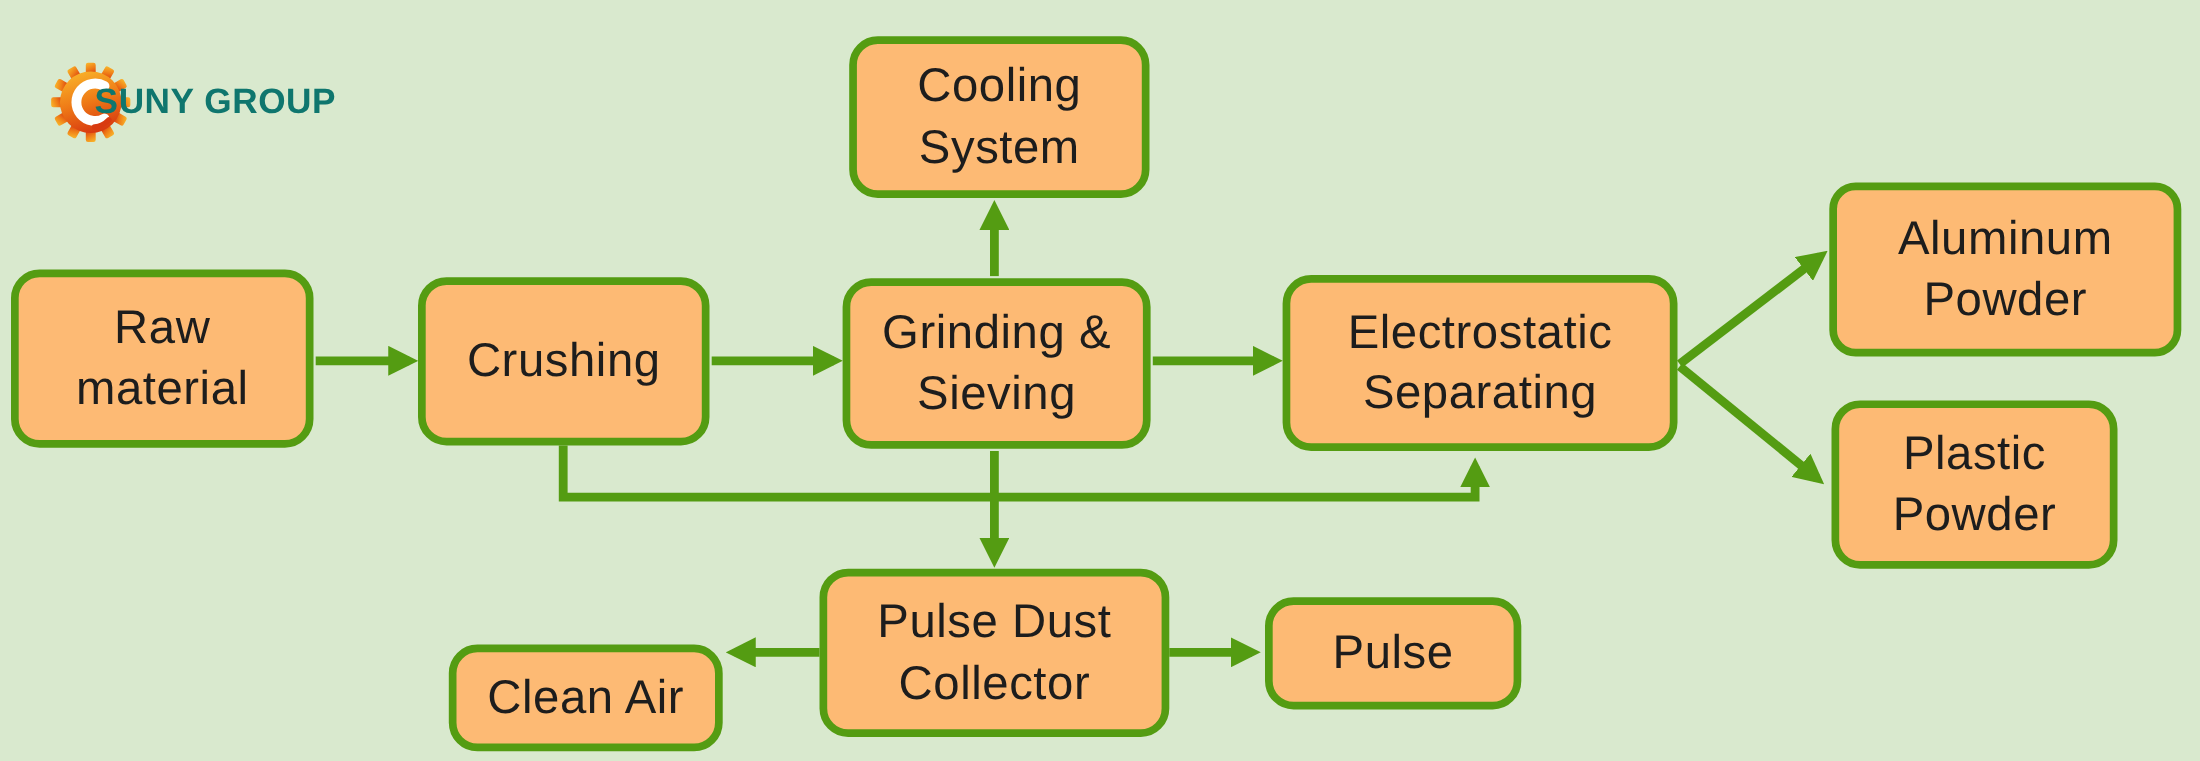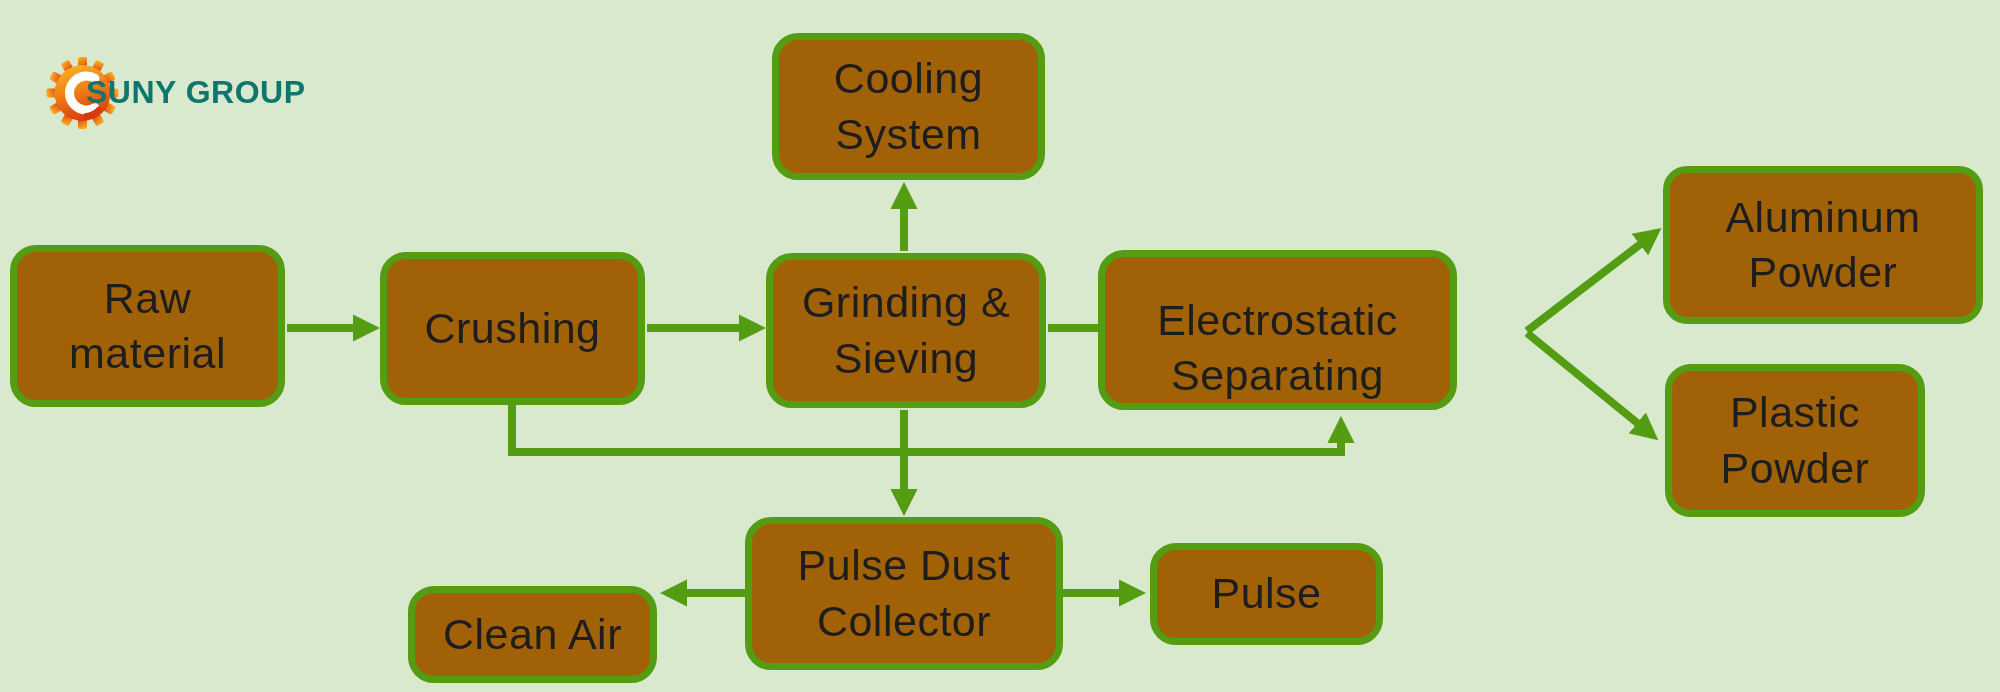--- a/index.html
+++ b/index.html
@@ -17,41 +17,41 @@
   }
   .edges {
     position: absolute;
     left: 0; top: 0;
     width: 2000px;
     height: 692px;
   }
   .node {
     position: absolute;
     box-sizing: border-box;
-    background: #a16207;
+    background: #fdba74;
     border: 7px solid #549c12;
     border-radius: 26px;
     display: flex;
     align-items: center;
     justify-content: center;
   }
   .node .label {
     white-space: pre-line;
     text-align: center;
     font-size: 43px;
     line-height: 1.28;
     color: #1d1d1d;
     letter-spacing: 0.5px;
   }
   
   .n-raw      { left:10px;   top:245px; width:275px; height:162px; }
   .n-crush    { left:380px;  top:252px; width:265px; height:153px; }
   .n-cool     { left:772px;  top:33px;  width:273px; height:147px; }
   .n-grind    { left:766px;  top:253px; width:280px; height:155px; }
-  .n-electro  { left:1098px; top:250px; width:359px; height:160px;align-items:flex-end; }
+  .n-electro  { left:1166px; top:250px; width:359px; height:160px; }
   .n-alum     { left:1663px; top:166px; width:320px; height:158px;border-radius:24px; }
   .n-plastic  { left:1665px; top:364px; width:260px; height:153px; }
   .n-pulse    { left:745px;  top:517px; width:318px; height:153px; }
   .n-clean    { left:408px;  top:545px; width:249px; height:97px;margin-top:41px;  }
   .n-dust     { left:1150px; top:543px; width:233px; height:102px; }
 
   .logo {
     position: absolute;
     left: 44px;
     top: 48px;

